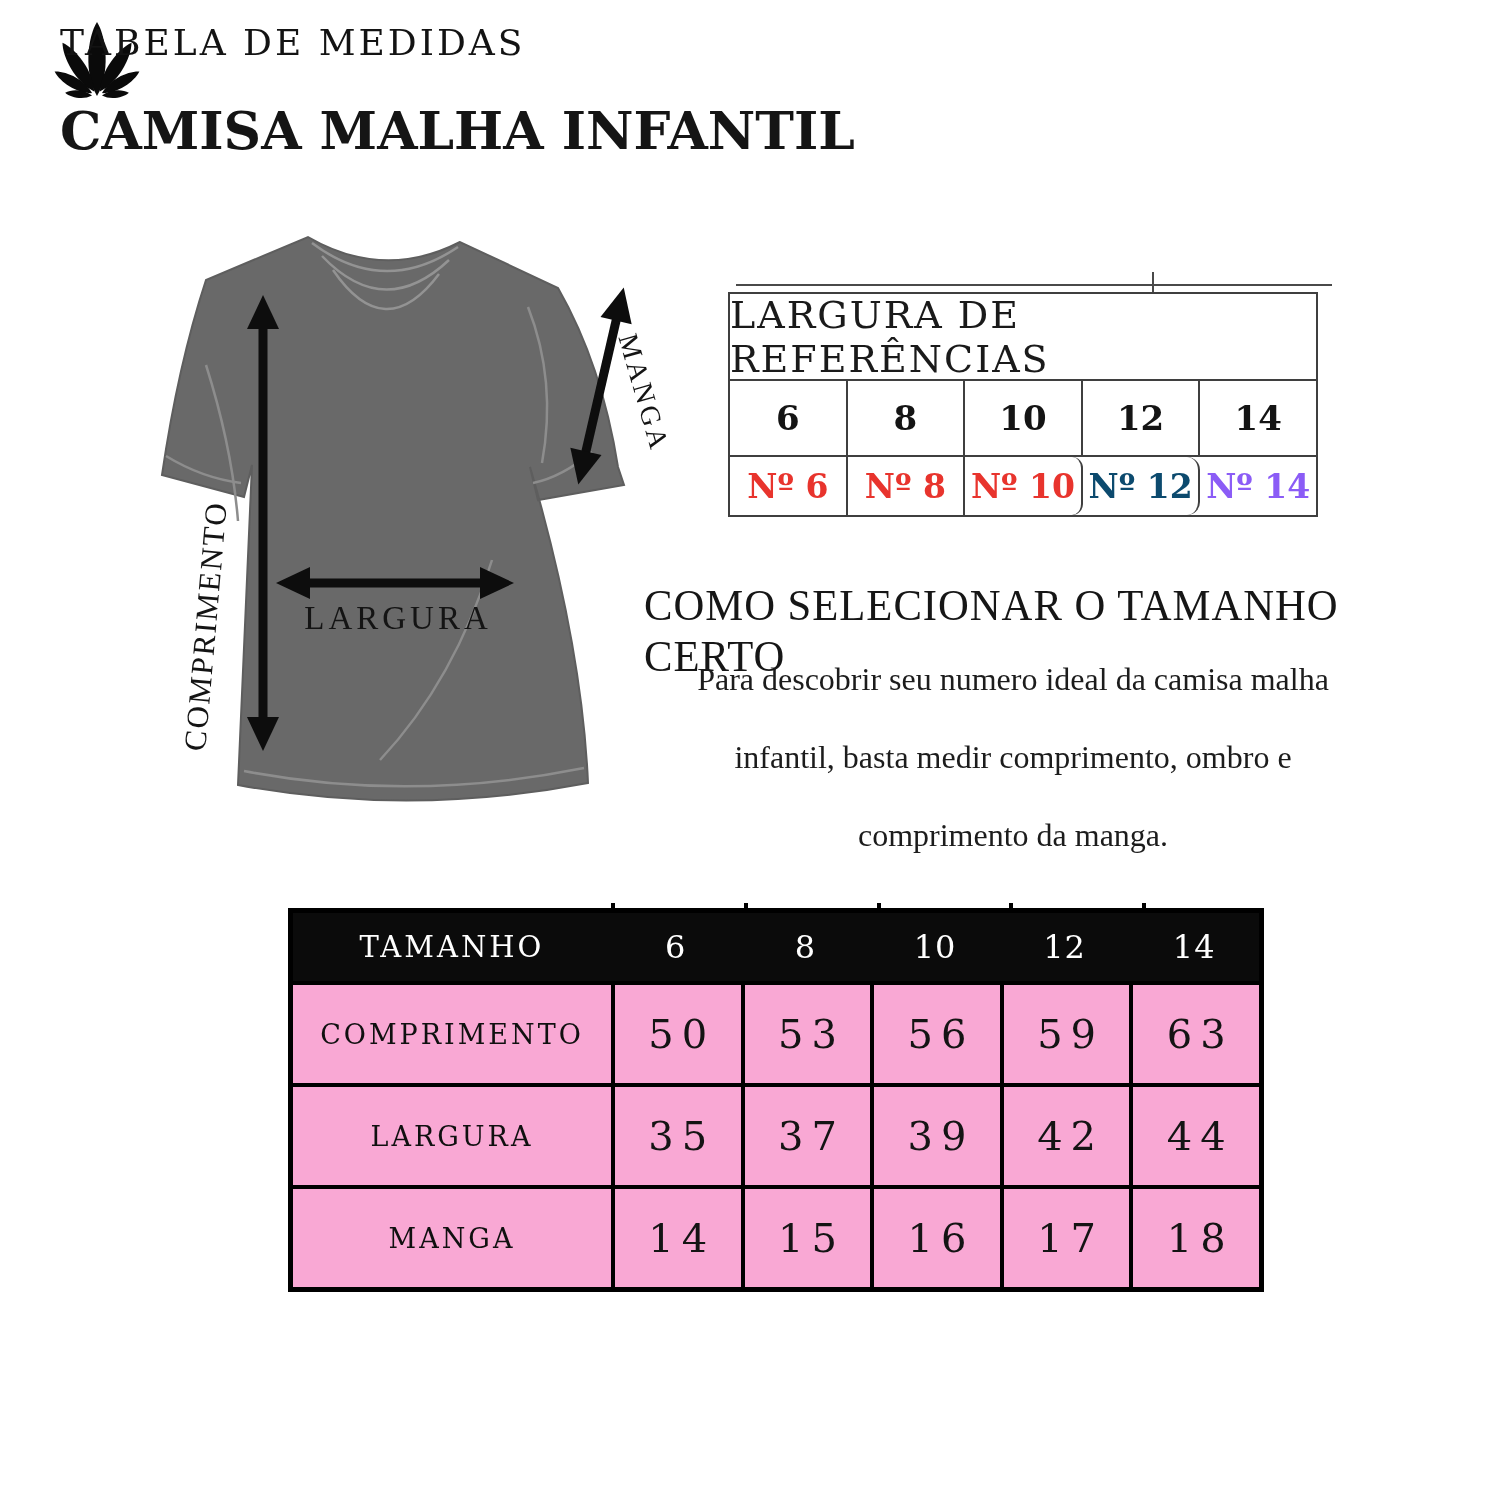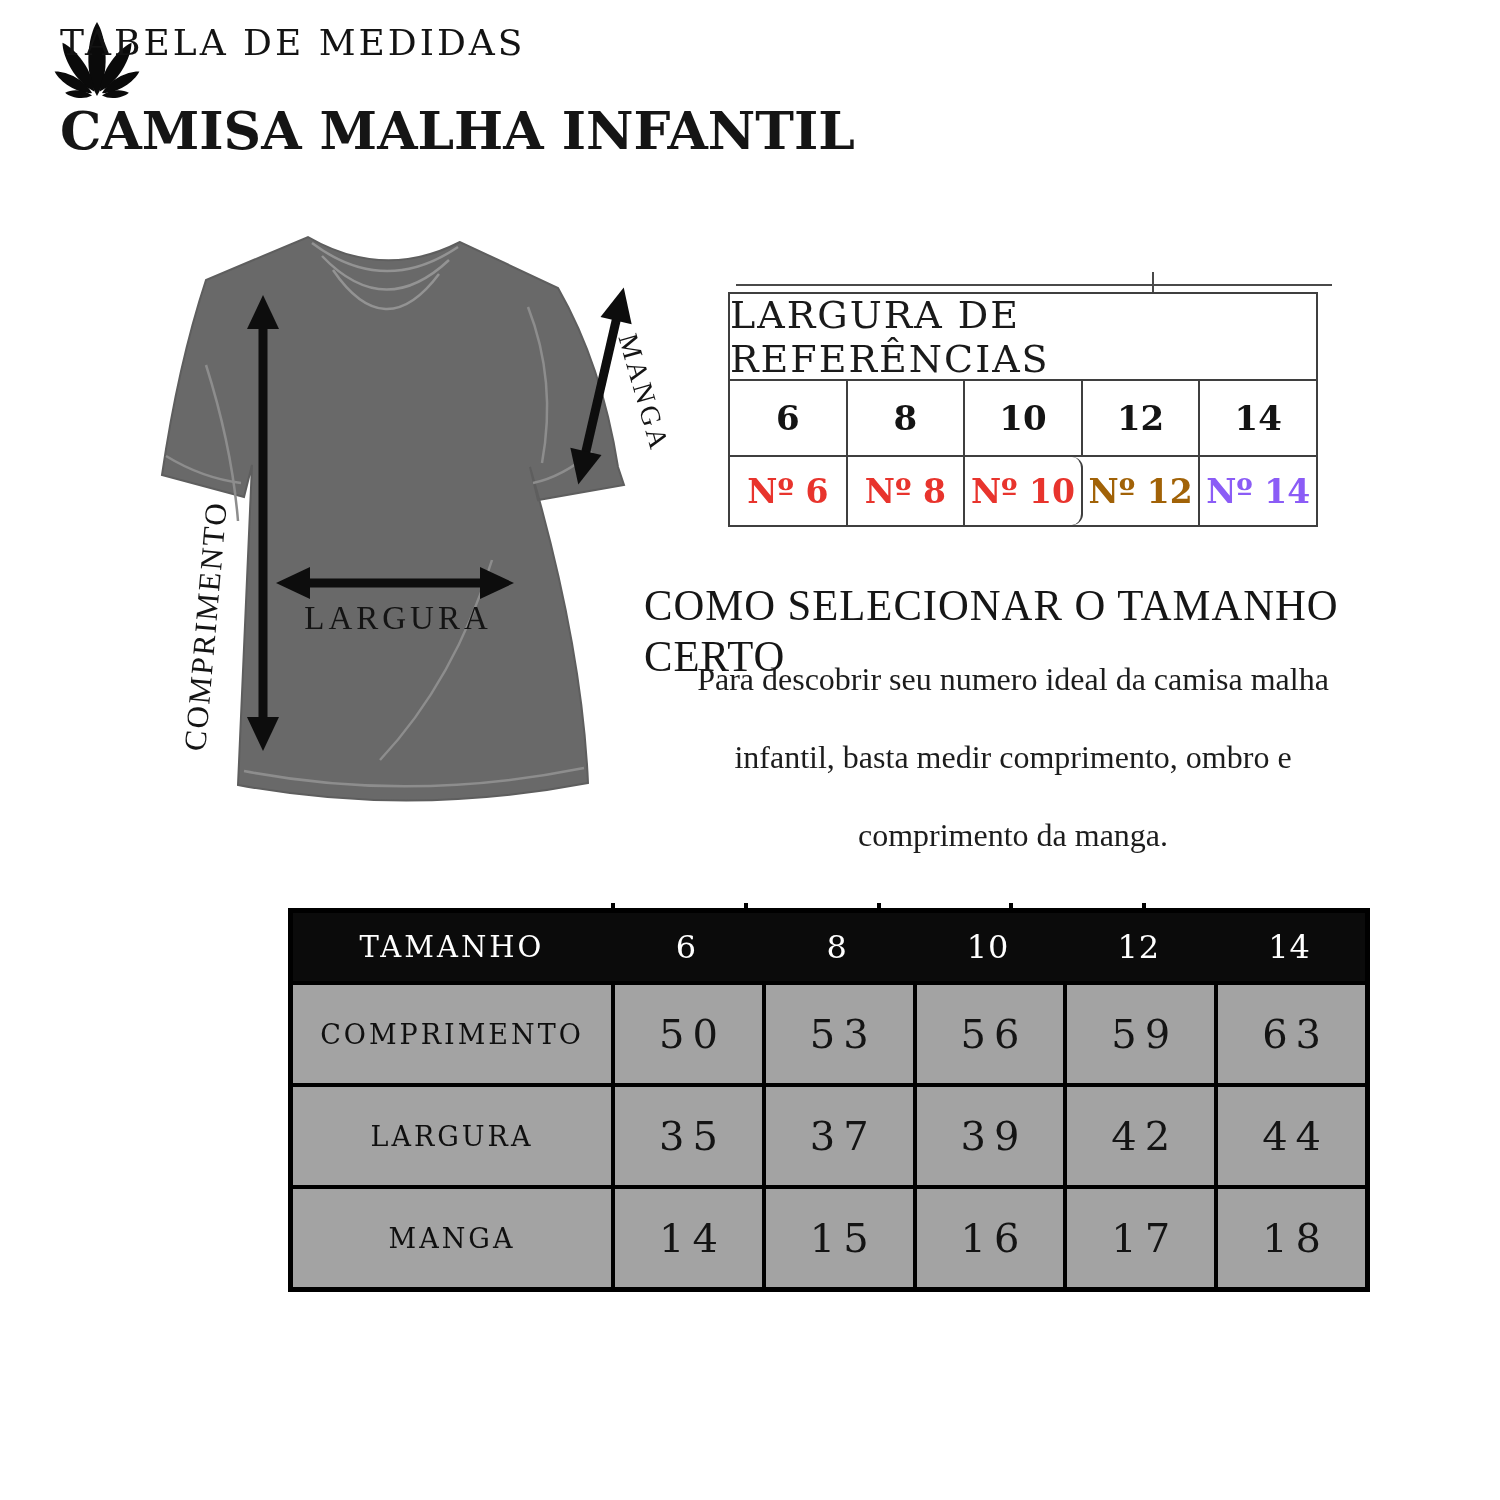--- a/index.html
+++ b/index.html
@@ -25,42 +25,42 @@
   .ref-table{
     left:728px;top:292px;width:590px;border:2px solid #3f3f3f;background:#fff;
     box-sizing:border-box;
   }
   .ref-table-title{
     height:85px;border-bottom:2px solid #3f3f3f;display:flex;align-items:center;justify-content:center;
     font-family:"DejaVu Serif", serif;font-size:38px;letter-spacing:2px;color:#1a1a1a;
   }
   .ref-row{display:flex;}
   .ref-row-sizes{height:74px;border-bottom:2px solid #3f3f3f;}
-  .ref-row-refs{height:68px;}
+  .ref-row-refs{height:58px;}
   .ref-cell{
     flex:1;display:flex;align-items:center;justify-content:center;
     border-right:2px solid #3f3f3f;
     font-family:"DejaVu Serif", serif;font-weight:bold;font-size:34px;color:#141414;
   }
   .ref-cell:last-child{border-right:none;}
   .ref-row-refs .ref-cell{font-size:33px;}
 
   
   .guide-heading{
     left:644px;top:580px;width:800px;
     font-size:44px;letter-spacing:1px;color:#161616;transform:scaleX(0.97);transform-origin:left top;
   }
   .guide-paragraph{
     left:648px;top:640px;width:730px;
     font-size:32px;line-height:78px;color:#1c1c1c;text-align:center;
   }
 
   
   .size-table{
-    left:288px;top:908px;width:1082px;border:5px solid #000;background:#a3a3a3;box-sizing:border-box;
+    left:288px;top:908px;width:976px;border:5px solid #000;background:#f9a8d4;box-sizing:border-box;
   }
   .st-tick{position:absolute;top:-10px;width:4px;height:10px;background:#000;}
   .st-header{
     display:flex;height:68px;background:#0b0b0b;color:#fff;align-items:center;
   }
   .st-row{display:flex;height:98px;border-top:4px solid #000;align-items:stretch;}
   .st-label-cell{
     width:318px;border-right:4px solid #000;display:flex;align-items:center;justify-content:center;
     font-family:"DejaVu Serif", serif;font-size:27px;letter-spacing:3px;color:#101010;
   }
@@ -159,21 +159,21 @@
     <div class="ref-cell">6</div>
     <div class="ref-cell">8</div>
     <div class="ref-cell">10</div>
     <div class="ref-cell">12</div>
     <div class="ref-cell">14</div>
   </div>
   <div class="ref-row ref-row-refs" style="color:#e8342d;">
     <div class="ref-cell" style="color:#e8342d;">Nº 6</div>
     <div class="ref-cell" style="color:#e8342d;">Nº 8</div>
     <div class="ref-cell" style="color:#e8342d;border-radius:11px;">Nº 10</div>
-    <div class="ref-cell" style="color:#a16207;">Nº 12</div>
+    <div class="ref-cell" style="color:#0c4a6e;border-radius:13px;">Nº 12</div>
     <div class="ref-cell" style="color:#8b5cf6;">Nº 14</div>
   </div>
 </div>
 
 <div class="abs guide-heading">COMO SELECIONAR O TAMANHO CERTO</div>
 <div class="abs guide-paragraph">Para descobrir seu numero ideal da camisa malha infantil, basta medir comprimento, ombro e comprimento da manga.</div>
 
 <div class="abs size-table">
   <div class="st-tick" style="left:318px;"></div>
   <div class="st-tick" style="left:451px;"></div>

